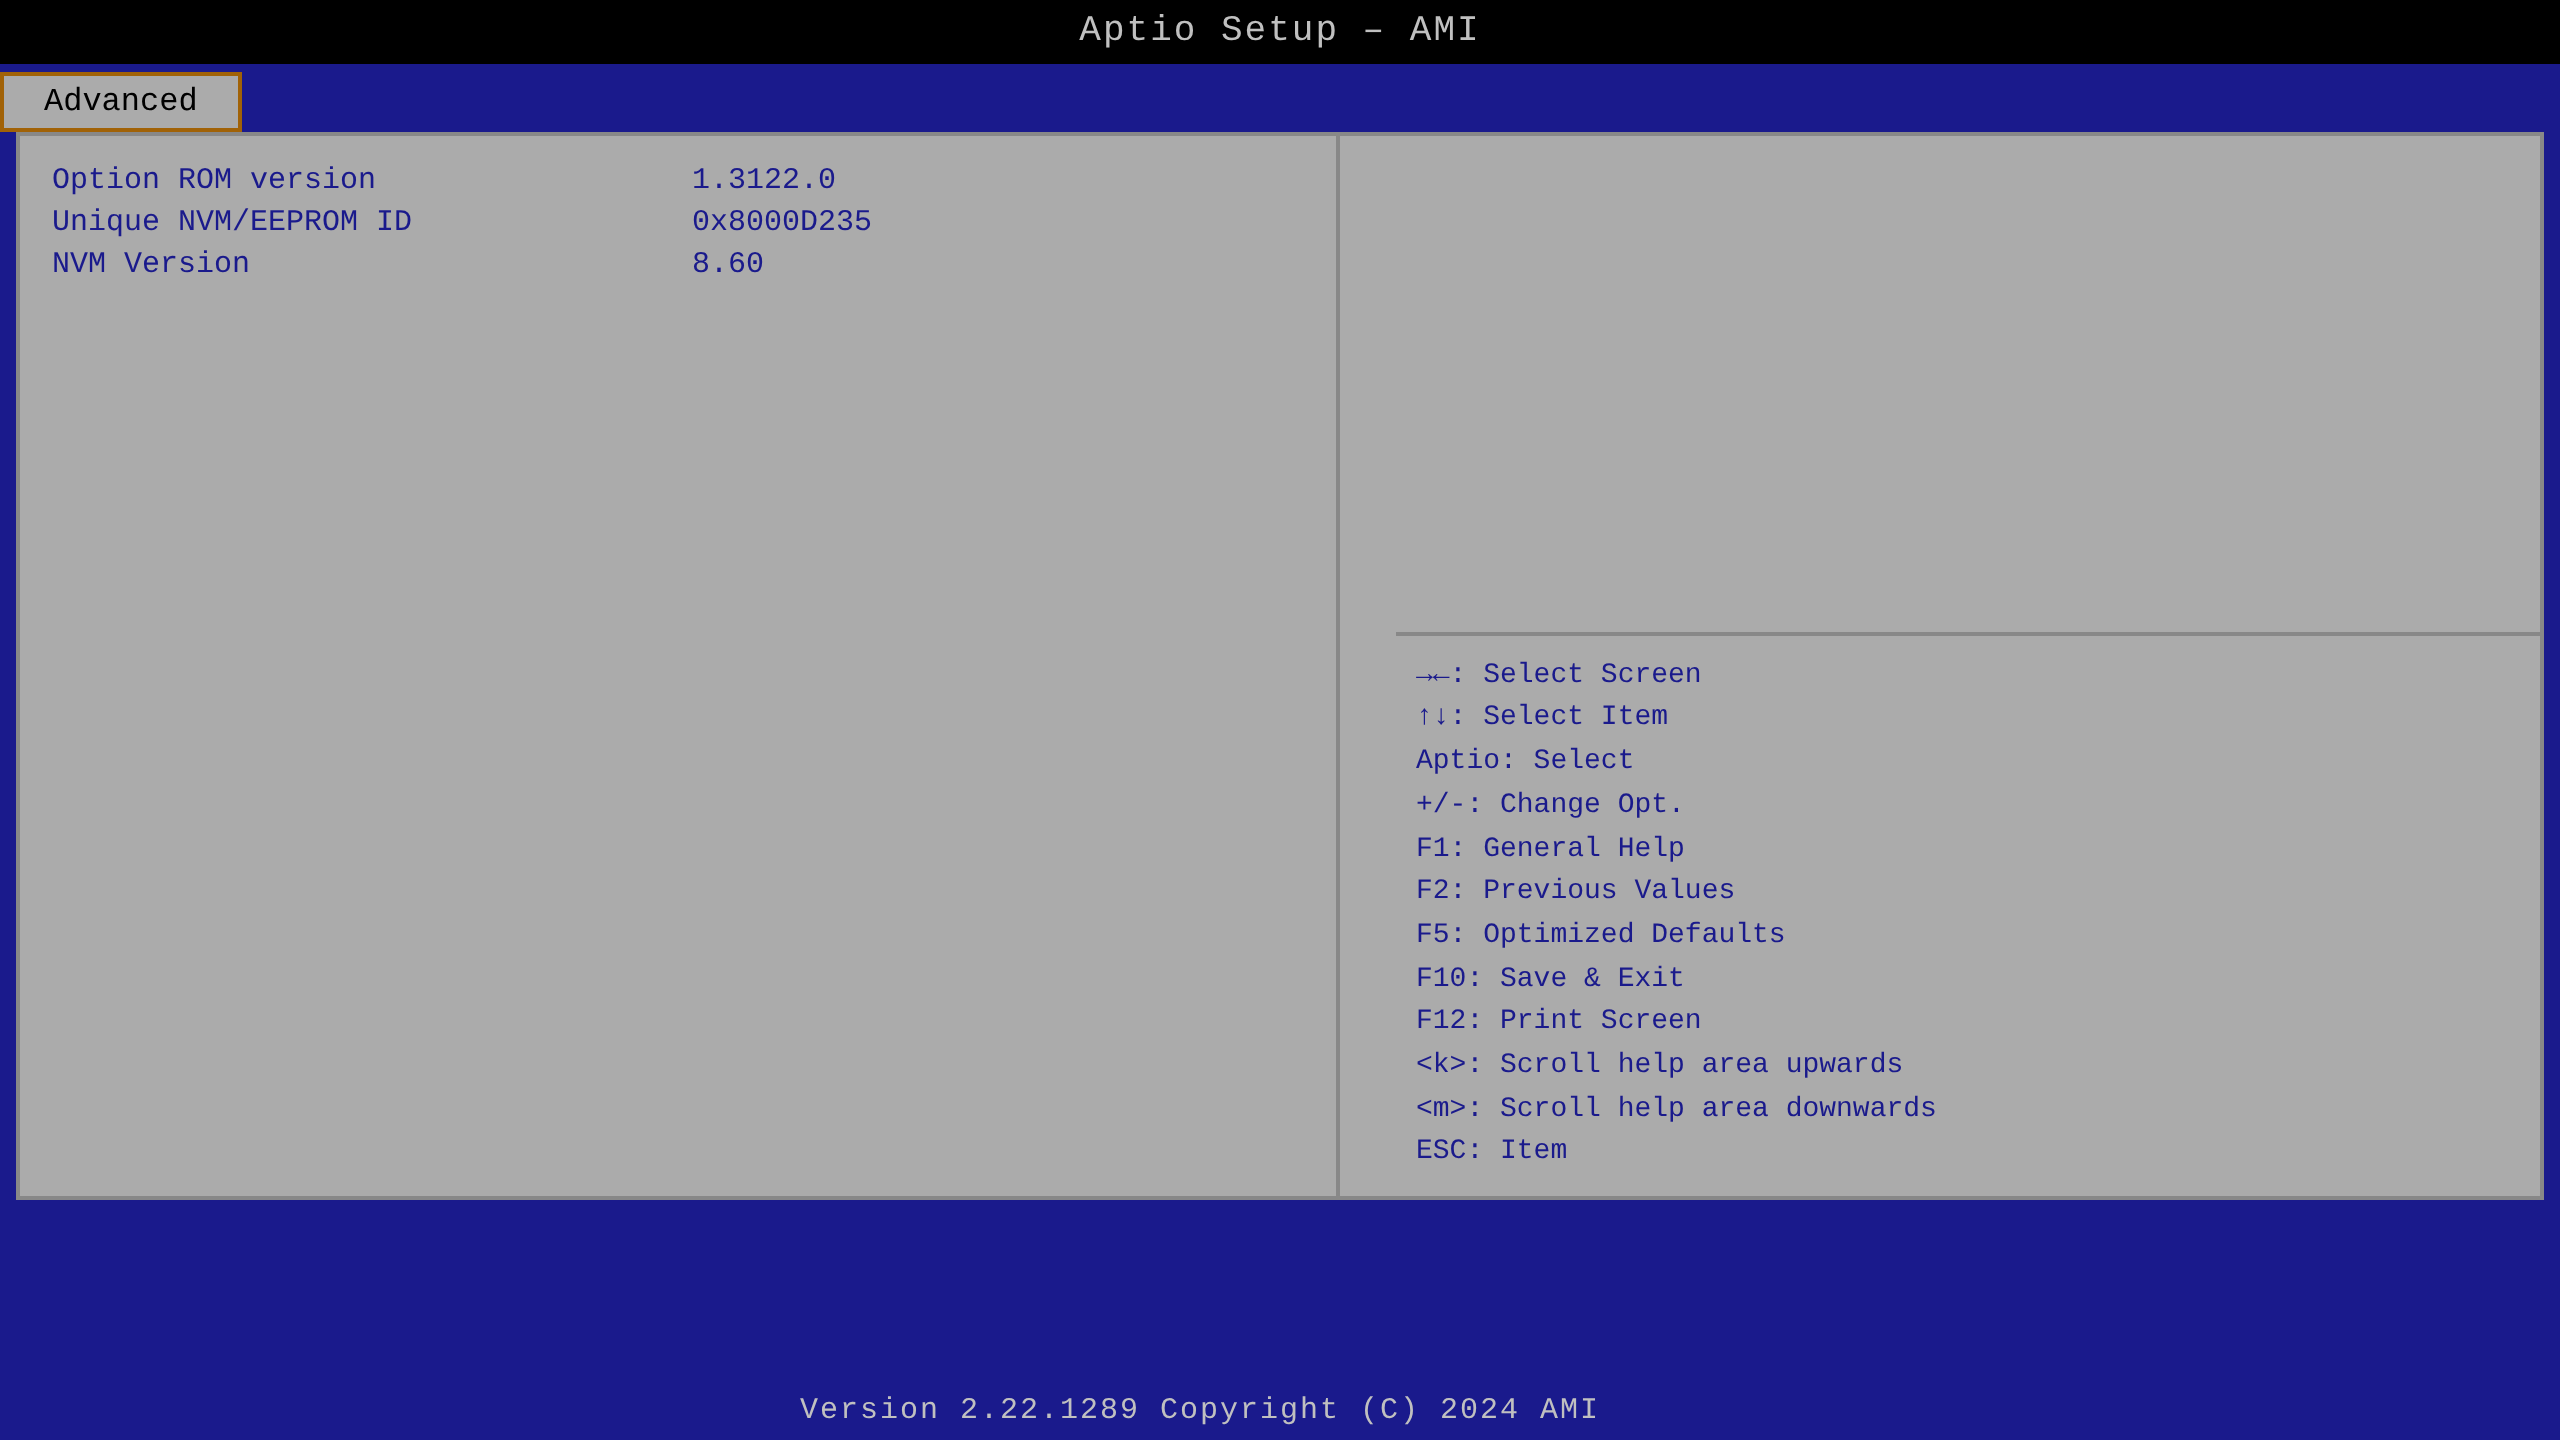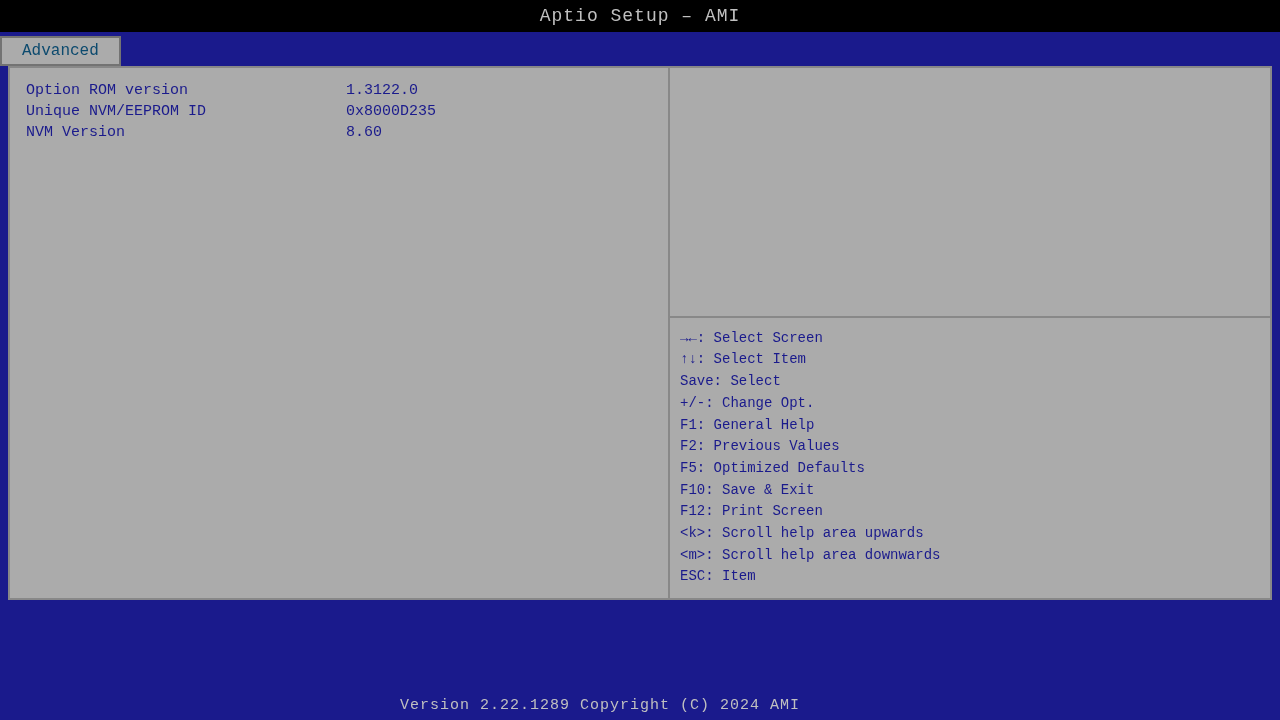--- a/index.html
+++ b/index.html
@@ -36,22 +36,22 @@
     .nav-tab {
       display: inline-block;
       padding: 4px 20px;
       font-size: 16px;
       cursor: pointer;
       border: 2px solid transparent;
     }
 
     .nav-tab.active {
       background-color: #ababab;
-      color: #0c4a6e;
-      border: 2px solid #737373;
+      color: #000000;
+      border: 2px solid #a16207;
     }
 
     .nav-tab:not(.active) {
       color: #c0c0c0;
     }
 
     #main-content {
       display: flex;
       flex-direction: row;
       background-color: #ababab;
@@ -85,20 +85,21 @@
       color: #1a1a8c;
       font-family: 'Courier New', Courier, monospace;
       text-align: right;
     }
 
     #right-panel {
       flex: 1;
       background-color: #ababab;
       display: flex;
       flex-direction: column;
+      padding-left: 28px;
     }
 
     #help-area {
       flex: 1;
       padding: 10px 10px;
       border-bottom: 2px solid #888;
     }
 
     #key-help {
       padding: 10px 10px;
@@ -149,21 +150,21 @@
         <span class="info-label">NVM Version</span>
         <span class="info-value">8.60</span>
       </div>
     </div>
   <div id="right-panel">
     <div id="help-area"></div>
     <div id="key-help">
 
     <div class="key-help-row">→←: Select Screen</div>
         <div class="key-help-row">↑↓: Select Item</div>
-        <div class="key-help-row">Save: Select</div>
+        <div class="key-help-row">Aptio: Select</div>
         <div class="key-help-row">+/-: Change Opt.</div>
         <div class="key-help-row">F1: General Help</div>
         <div class="key-help-row">F2: Previous Values</div>
         <div class="key-help-row">F5: Optimized Defaults</div>
         <div class="key-help-row">F10: Save &amp; Exit</div>
         <div class="key-help-row">F12: Print Screen</div>
         <div class="key-help-row">&lt;k&gt;: Scroll help area upwards</div>
         <div class="key-help-row">&lt;m&gt;: Scroll help area downwards</div>
         <div class="key-help-row">ESC: Item</div>
       </div>

